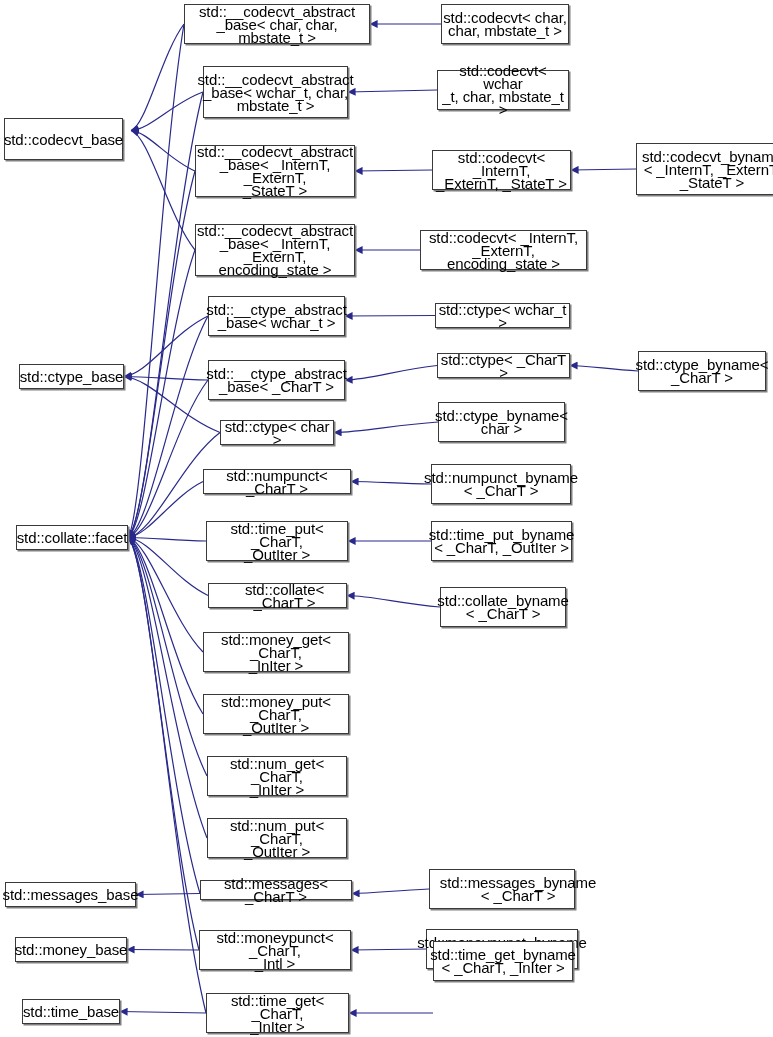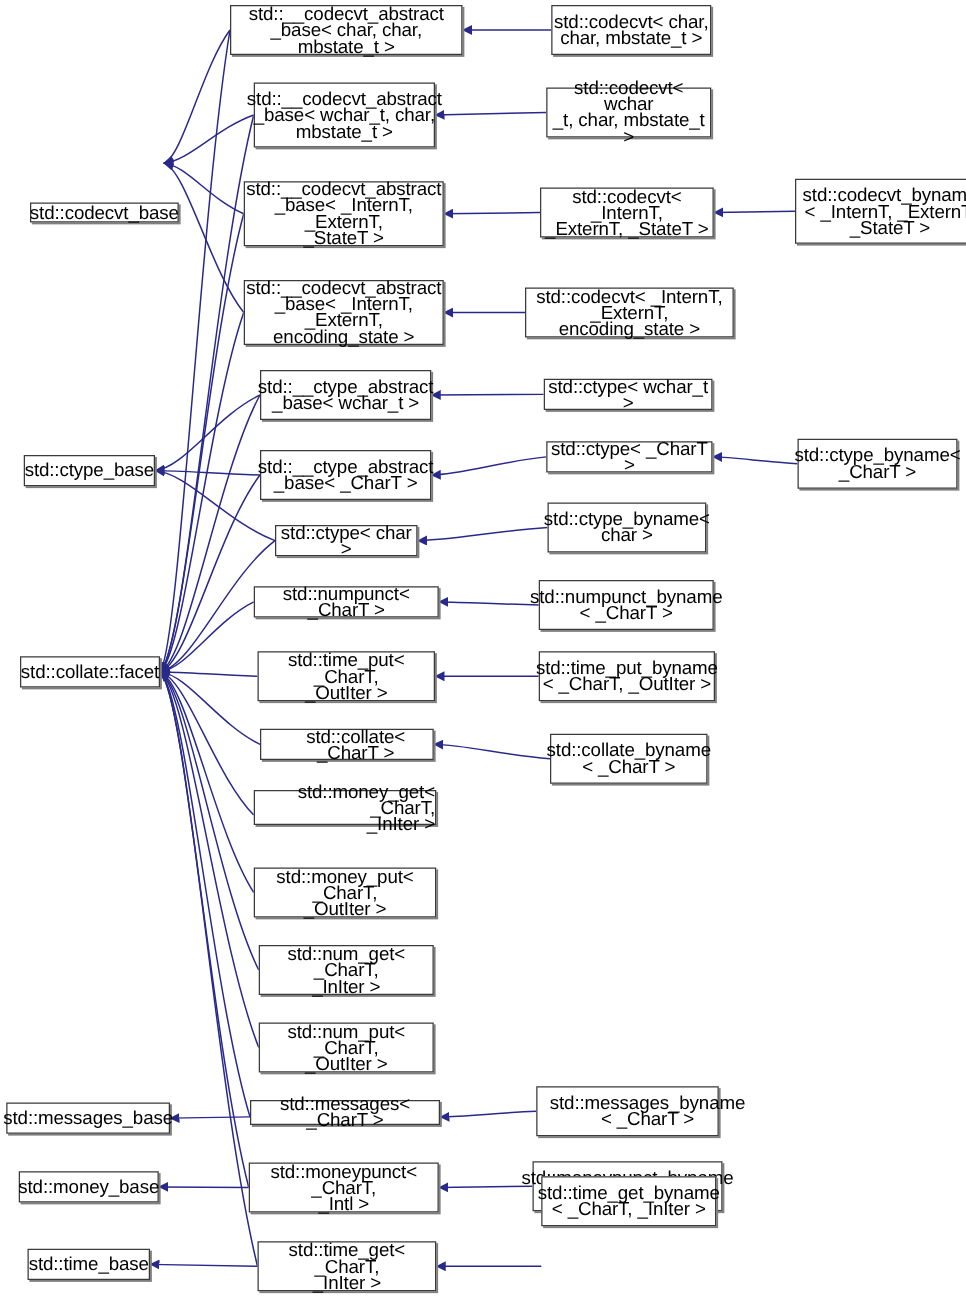--- a/index.html
+++ b/index.html
@@ -88,21 +88,21 @@
       <path d="M 431 484 C 397.4 483.3, 373.4 481.6, 351 481.5" fill="none" stroke="#29298c" stroke-width="1.2" marker-end="url(#ah)"></path>
       <path d="M 431 541 L 348 541" fill="none" stroke="#29298c" stroke-width="1.2" marker-end="url(#ah)"></path>
       <path d="M 440 607 C 400.94 603.78, 373.04 595.96, 347 595.5" fill="none" stroke="#29298c" stroke-width="1.2" marker-end="url(#ah)"></path>
       <path d="M 429 889 C 396.65999999999997 890.26, 373.56 893.32, 352 893.5" fill="none" stroke="#29298c" stroke-width="1.2" marker-end="url(#ah)"></path>
       <path d="M 426 949 L 351 950" fill="none" stroke="#29298c" stroke-width="1.2" marker-end="url(#ah)"></path>
       <path d="M 433 1013 L 349 1013" fill="none" stroke="#29298c" stroke-width="1.2" marker-end="url(#ah)"></path>
       <path d="M 636 169 L 571 170" fill="none" stroke="#29298c" stroke-width="1.2" marker-end="url(#ah)"></path>
       <path d="M 638 371 C 609.44 369.46, 589.04 365.72, 570 365.5" fill="none" stroke="#29298c" stroke-width="1.2" marker-end="url(#ah)"></path>
     </svg>
   <div id="node-layer">
-      <div class="node" style="left: 24px; top: 118px; width: 119px; height: 16px; margin-top: 44px;">std::codecvt_base</div>
+      <div class="node" style="left: 4px; top: 118px; width: 119px; height: 42px;">std::codecvt_base</div>
       <div class="node" style="left: 19px; top: 364px; width: 105px; height: 25px;">std::ctype_base</div>
       <div class="node" style="left: 16px; top: 525px; width: 112px; height: 25px;">std::collate::facet</div>
       <div class="node" style="left: 5px; top: 882px; width: 131px; height: 25px;">std::messages_base</div>
       <div class="node" style="left: 15px; top: 937px; width: 112px; height: 25px;">std::money_base</div>
       <div class="node" style="left: 22px; top: 999px; width: 98px; height: 25px;">std::time_base</div>
       <div class="node" style="left: 184px; top: 4px; width: 186px; height: 40px;">std::__codecvt_abstract
 _base&lt; char, char, mbstate_t &gt;</div>
       <div class="node" style="left: 203px; top: 66px; width: 145px; height: 52px;">std::__codecvt_abstract
 _base&lt; wchar_t, char,
 mbstate_t &gt;</div>
@@ -114,21 +114,21 @@
 encoding_state &gt;</div>
       <div class="node" style="left: 208px; top: 296px; width: 137px; height: 40px;">std::__ctype_abstract
 _base&lt; wchar_t &gt;</div>
       <div class="node" style="left: 208px; top: 360px; width: 137px; height: 40px;">std::__ctype_abstract
 _base&lt; _CharT &gt;</div>
       <div class="node" style="left: 220px; top: 420px; width: 114px; height: 25px;">std::ctype&lt; char &gt;</div>
       <div class="node" style="left: 203px; top: 469px; width: 148px; height: 25px;">std::numpunct&lt; _CharT &gt;</div>
       <div class="node" style="left: 206px; top: 521px; width: 142px; height: 40px;">std::time_put&lt; _CharT,
 _OutIter &gt;</div>
       <div class="node" style="left: 208px; top: 583px; width: 139px; height: 25px; padding-left: 14px;">std::collate&lt; _CharT &gt;</div>
-      <div class="node" style="left: 203px; top: 632px; width: 146px; height: 28px; text-align: right;">std::money_get&lt; _CharT,
+      <div class="node" style="left: 203px; top: 632px; width: 146px; height: 40px;">std::money_get&lt; _CharT,
 _InIter &gt;</div>
       <div class="node" style="left: 203px; top: 694px; width: 146px; height: 40px;">std::money_put&lt; _CharT,
 _OutIter &gt;</div>
       <div class="node" style="left: 207px; top: 756px; width: 140px; height: 40px;">std::num_get&lt; _CharT,
 _InIter &gt;</div>
       <div class="node" style="left: 207px; top: 818px; width: 140px; height: 40px;">std::num_put&lt; _CharT,
 _OutIter &gt;</div>
       <div class="node" style="left: 200px; top: 880px; width: 152px; height: 20px;">std::messages&lt; _CharT &gt;</div>
       <div class="node" style="left: 199px; top: 930px; width: 152px; height: 40px;">std::moneypunct&lt; _CharT,
 _Intl &gt;</div>

